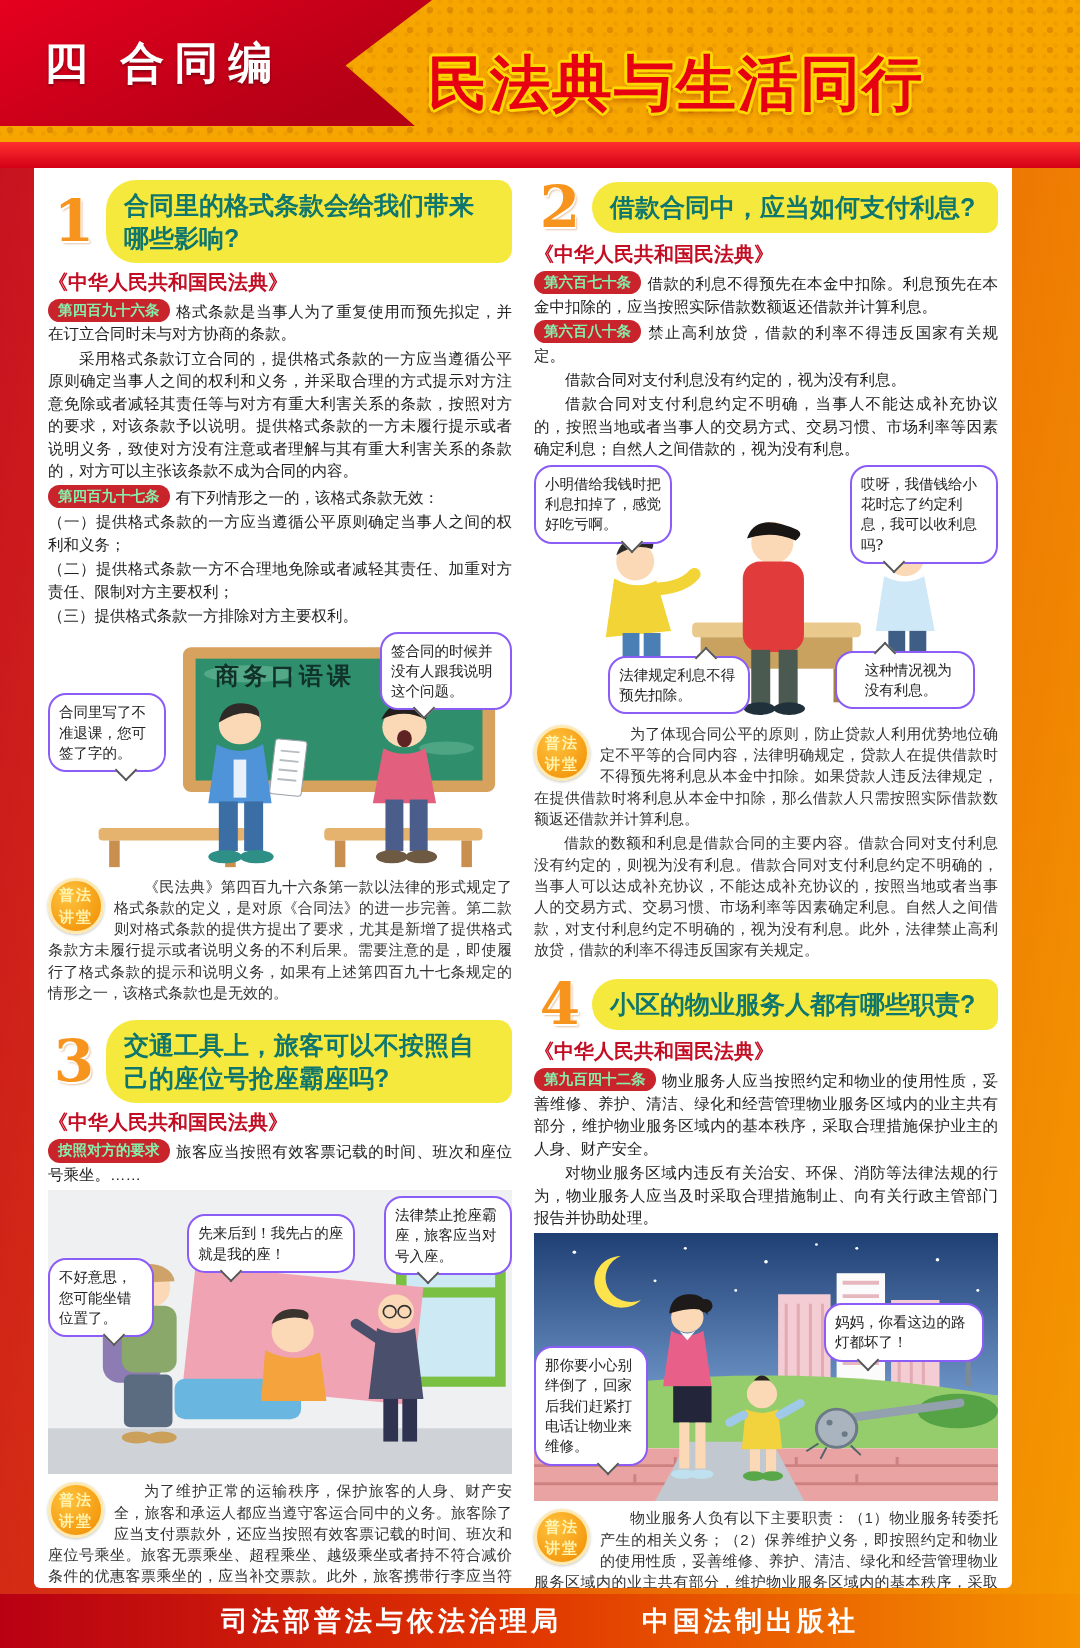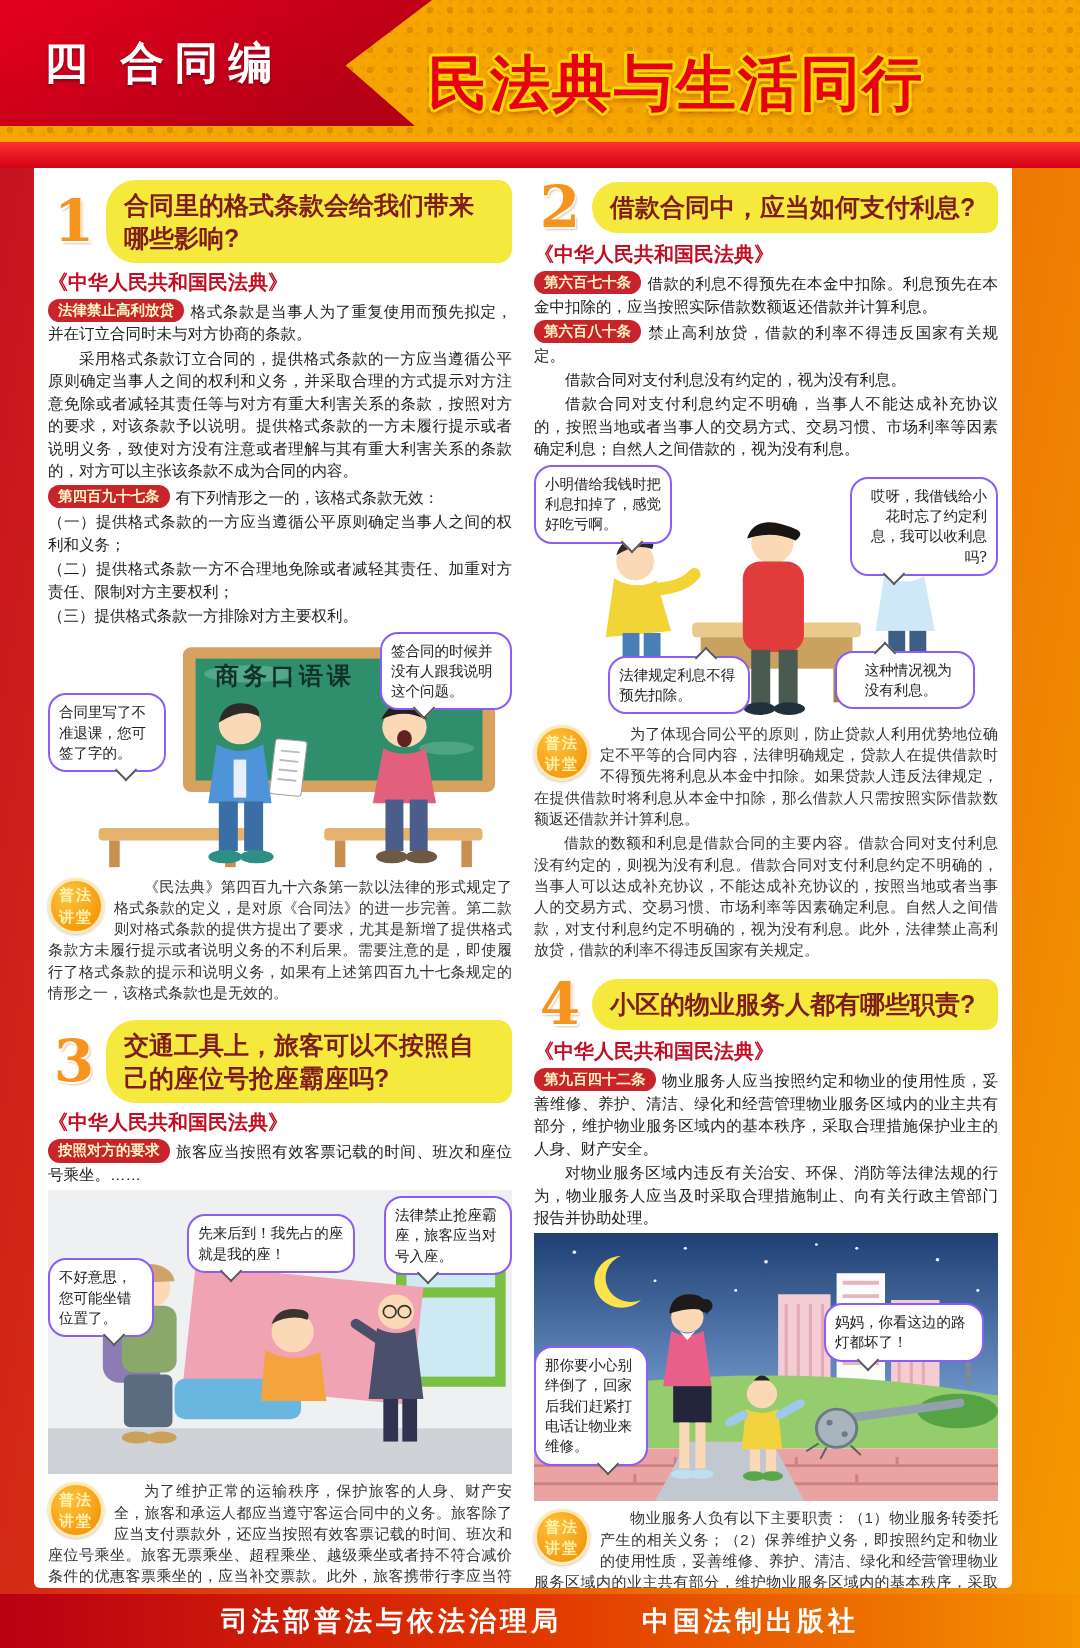--- a/index.html
+++ b/index.html
@@ -30,25 +30,25 @@
   .redbar{height:26px;flex:0 0 auto;background:linear-gradient(#ff3030,#d40016);}
   
   .content{flex:1 1 auto;background:#ffffff;margin:0 68px 6px 34px;
     padding:8px 14px 4px;display:flex;gap:22px;overflow:hidden;border-radius:0 0 6px 6px;}
   .col{flex:1 1 0;min-width:0;display:flex;flex-direction:column;}
   .section{margin-bottom:10px;}
   .section-head{display:flex;align-items:center;gap:6px;margin:4px 0 6px;}
   .sec-num{flex:0 0 52px;font-family:"DejaVu Serif",serif;font-size:58px;font-weight:900;
     color:#f7941d;line-height:.95;text-align:center;text-shadow:1px 2px 0 #ffffff,2px 3px 2px rgba(180,90,0,.35);}
   .sec-title{flex:1 1 auto;background:#f6e93d;border-radius:30px 14px 14px 30px;
-    padding:9px 14px 9px 18px;font-size:25px;font-weight:900;color:#7f1d1d;line-height:1.3;}
+    padding:9px 14px 9px 18px;font-size:25px;font-weight:900;color:#0f766e;line-height:1.3;}
   .law-head{color:#c30d23;font-weight:900;font-size:20px;margin:4px 0 3px;}
   .law-p{font-size:15.5px;line-height:1.45;color:#222;margin:2px 0;text-align:justify;}
   .indent{text-indent:2em;}
-  .badge-pill{display:inline-block;background:#c9232b;color:#fef9c3;font-weight:bold;
+  .badge-pill{display:inline-block;background:#c9232b;color:#86efac;font-weight:bold;
     border-radius:999px;padding:0 10px;font-size:14.5px;margin-right:6px;line-height:1.6;vertical-align:2px;}
   
   .lecture{margin-top:6px;font-size:15px;line-height:1.42;color:#333;text-align:justify;}
   .lecture p{text-indent:2em;margin:0 0 3px;}
   .lecture-badge{float:left;width:56px;height:56px;border-radius:50%;
     background:radial-gradient(circle at 35% 30%,#ffc23e,#f08c00);
     color:#fff3ae;font-weight:900;font-size:15px;letter-spacing:2px;
     display:flex;flex-direction:column;align-items:center;justify-content:center;
     margin:2px 10px 2px 0;border:3px solid #ffe9b0;box-shadow:0 1px 3px rgba(0,0,0,.25);}
   
@@ -83,21 +83,21 @@
   <div class="content">
 
     <div class="col">
 
       <div class="section">
         <div class="section-head">
           <div class="sec-num">1</div>
           <div class="sec-title">合同里的格式条款会给我们带来哪些影响?</div>
         </div>
         <div class="law-head">《中华人民共和国民法典》</div>
-        <p class="law-p"><span class="badge-pill">法律禁止高利放贷</span><span>格式条款是当事人为了重复使用而预先拟定，并在订立合同时未与对方协商的条款。</span></p>
+        <p class="law-p"><span class="badge-pill">第四百九十六条</span><span>格式条款是当事人为了重复使用而预先拟定，并在订立合同时未与对方协商的条款。</span></p>
         <p class="law-p indent">采用格式条款订立合同的，提供格式条款的一方应当遵循公平原则确定当事人之间的权利和义务，并采取合理的方式提示对方注意免除或者减轻其责任等与对方有重大利害关系的条款，按照对方的要求，对该条款予以说明。提供格式条款的一方未履行提示或者说明义务，致使对方没有注意或者理解与其有重大利害关系的条款的，对方可以主张该条款不成为合同的内容。</p>
         <p class="law-p"><span class="badge-pill">第四百九十七条</span><span>有下列情形之一的，该格式条款无效：</span></p>
         <p class="law-p">（一）提供格式条款的一方应当遵循公平原则确定当事人之间的权利和义务；</p>
         <p class="law-p">（二）提供格式条款一方不合理地免除或者减轻其责任、加重对方责任、限制对方主要权利；</p>
         <p class="law-p">（三）提供格式条款一方排除对方主要权利。</p>
 
         <div class="comic" style="height:238px;">
           <svg viewBox="0 0 440 250" preserveAspectRatio="none">
             <rect width="440" height="250" fill="#ffffff"></rect>
             <rect x="128" y="16" width="296" height="152" rx="8" fill="#d7a15e"></rect>
@@ -252,21 +252,21 @@
               <circle cx="352" cy="88" r="18" fill="#fcd9b6"></circle>
               <path d="M334 82 q8 -20 30 -14 q8 4 2 10 q-14 -6 -32 4z" fill="#2c2a28"></path>
               <path d="M332 106 q20 10 38 0 l10 52 h-56 z" fill="#cfe8f7"></path>
               <rect x="336" y="158" width="16" height="62" fill="#3f5e86"></rect>
               <rect x="356" y="158" width="16" height="62" fill="#3f5e86"></rect>
               <ellipse cx="342" cy="226" rx="14" ry="6" fill="#6b4a35"></ellipse>
               <ellipse cx="364" cy="226" rx="14" ry="6" fill="#6b4a35"></ellipse>
             </g>
           </svg>
           <div class="bubble tail-br" style="left:0;top:0;width:138px;">小明借给我钱时把利息扣掉了，感觉好吃亏啊。</div>
-          <div class="bubble tail-b" style="right:0;top:12px;width:148px;text-align:right;">哎呀，我借钱给小花时忘了约定利息，我可以收利息吗?</div>
+          <div class="bubble tail-b" style="right:0;top:0;width:148px;">哎呀，我借钱给小花时忘了约定利息，我可以收利息吗?</div>
           <div class="bubble tail-tr" style="left:16%;bottom:1%;width:142px;">法律规定利息不得预先扣除。</div>
           <div class="bubble tail-t" style="right:5%;bottom:3%;width:140px;padding-left:28px;">这种情况视为没有利息。</div>
         </div>
 
         <div class="lecture">
           <div class="lecture-badge">
             <span>普法</span>
             <span>讲堂</span>
           </div>
           <p>为了体现合同公平的原则，防止贷款人利用优势地位确定不平等的合同内容，法律明确规定，贷款人在提供借款时不得预先将利息从本金中扣除。如果贷款人违反法律规定，在提供借款时将利息从本金中扣除，那么借款人只需按照实际借款数额返还借款并计算利息。</p>

